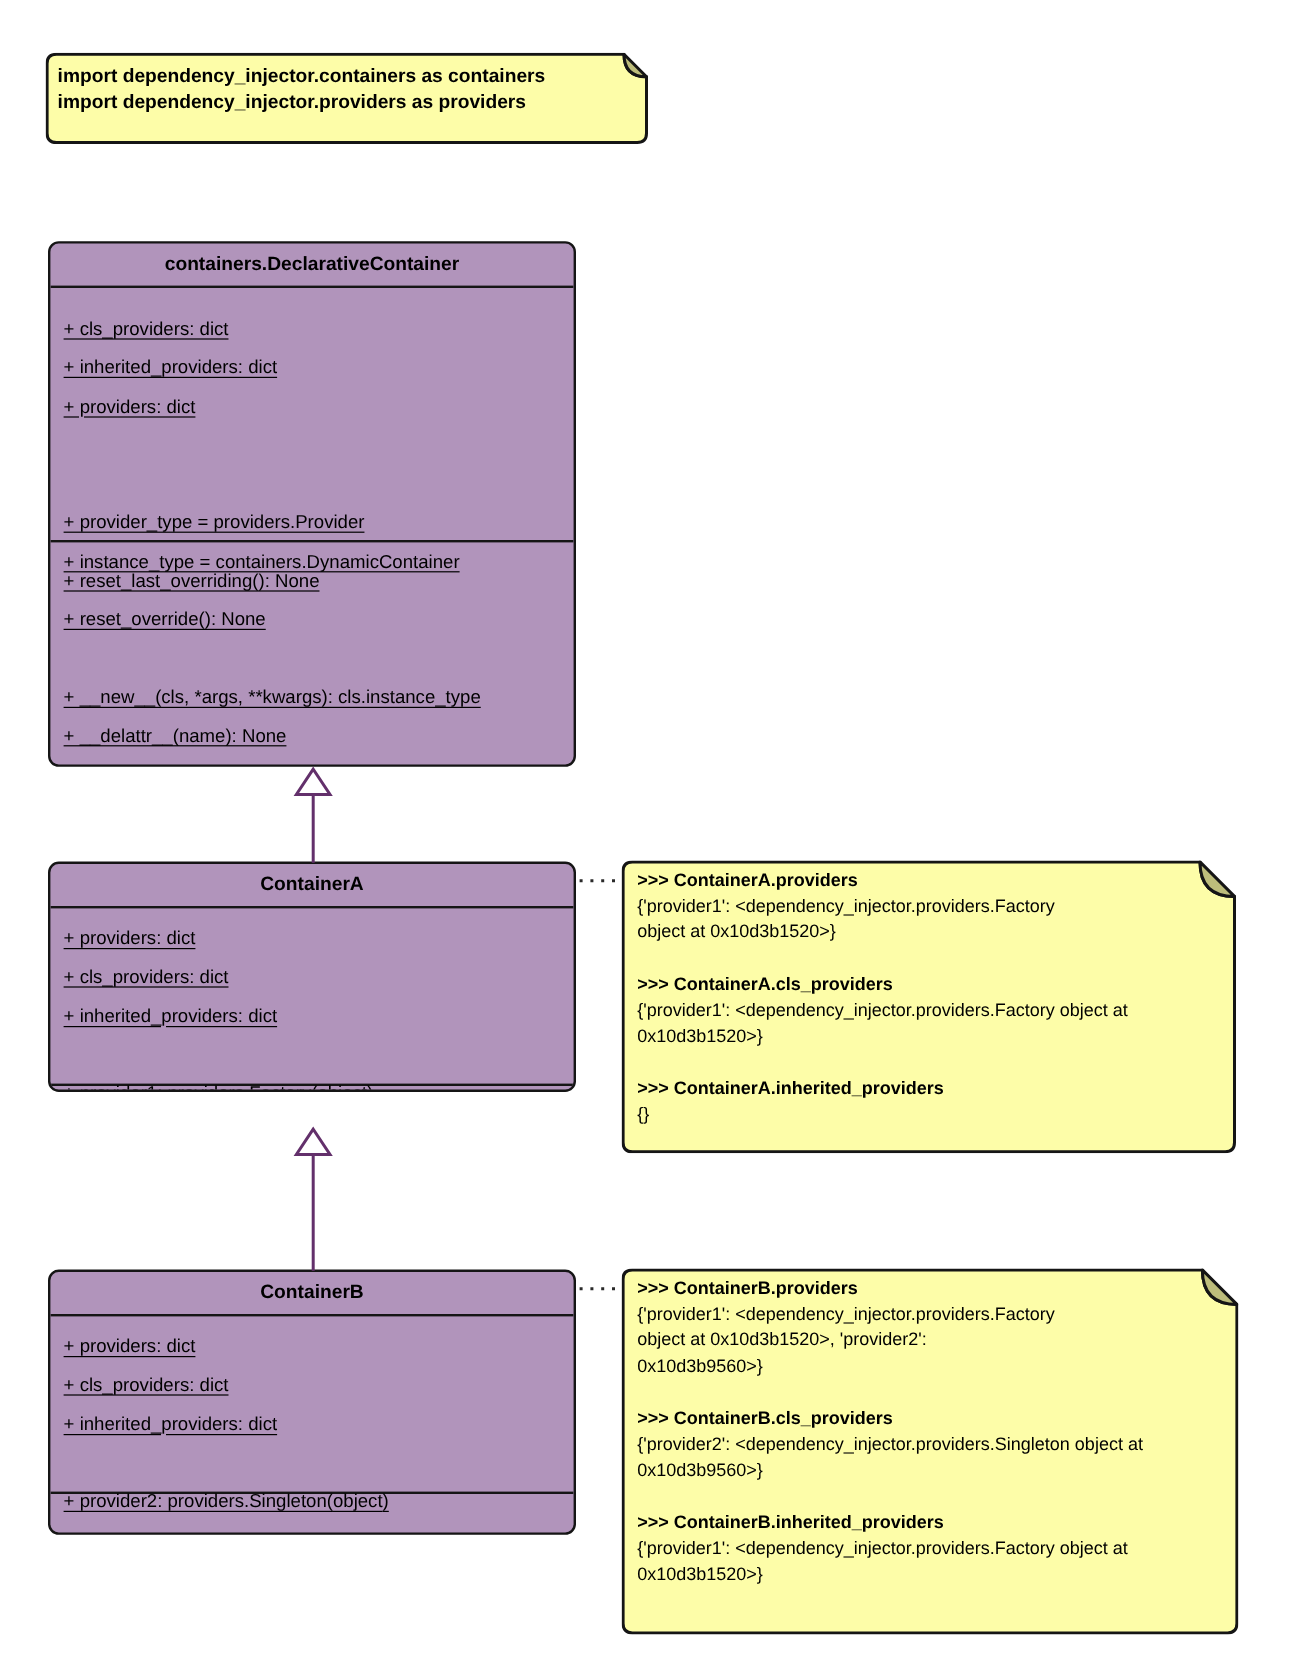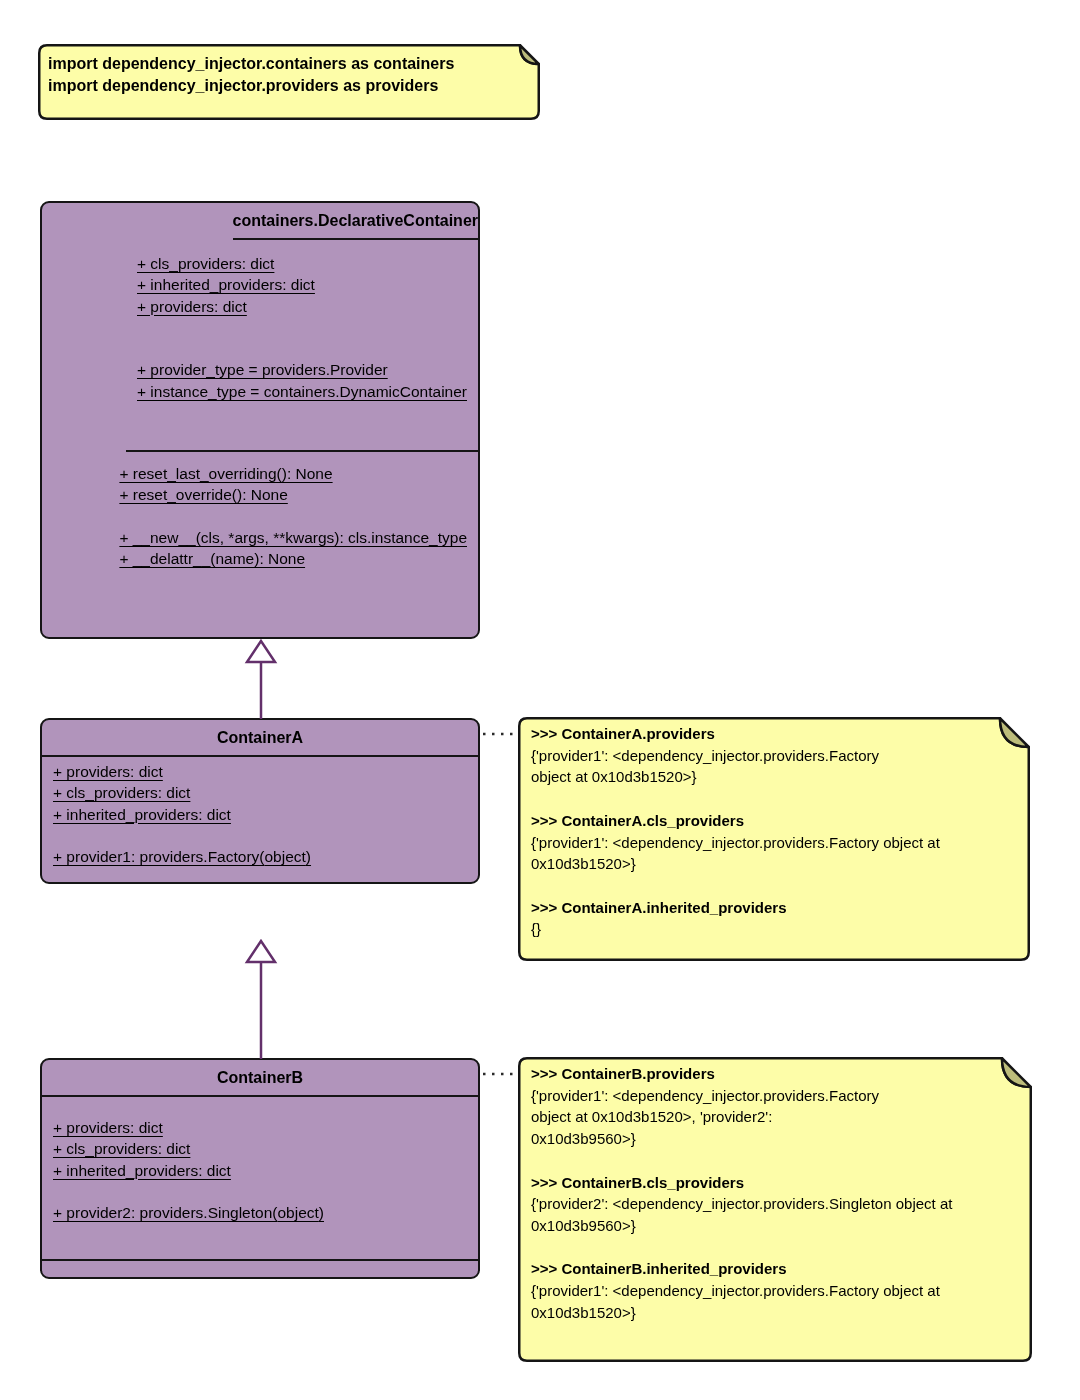--- a/index.html
+++ b/index.html
@@ -23,20 +23,21 @@
     border-bottom: 2px solid var(--class-border, #151515);
     flex: 0 0 auto;
   }
   .uml-section { box-sizing: border-box; padding: 13px 11px 0 11px; flex: 0 0 auto; }
   .uml-attrs { border-bottom: 2px solid var(--class-border, #151515); }
   .uml-methods { flex: 1 1 auto; }
   .member {
     font-size: 15.5px; line-height: 21.3px; min-height: 21.3px;
     white-space: nowrap; text-decoration: underline;
     text-underline-offset: 3px;
+    margin-top: 11px;
   }
   .member.blank { text-decoration: none; }
   .member b { font-weight: normal; }
   #box-a .uml-attrs, #box-b .uml-attrs { padding-top: 4px; }
   #box-dc .uml-methods { padding-top: 11px; }
   
   .note { position: absolute; box-sizing: border-box; }
   .note-bg { position: absolute; left: 0; top: 0; z-index: 0; }
   .note-text { position: relative; z-index: 1; padding: 6px 13px; }
   .note-line {
@@ -61,53 +62,53 @@
       <svg class="note-bg" width="502" height="76" viewBox="0 0 502 76">
         <path d="M 9 1.25 L 482 1.25 Q 482 20 500.75 20 L 500.75 67 Q 500.75 74.75 493 74.75 L 9 74.75 Q 1.25 74.75 1.25 67 L 1.25 9 Q 1.25 1.25 9 1.25 Z" fill="#FDFDA8" stroke="#151515" stroke-width="2.5" stroke-linejoin="round"></path>
         <path d="M 482 1.25 Q 482 20 500.75 20 Z" fill="#BDBD7B" stroke="#151515" stroke-width="2.5" stroke-linejoin="round"></path>
       </svg>
     <div class="note-text">
       <div class="note-line">import dependency_injector.containers as containers</div>
       <div class="note-line">import dependency_injector.providers as providers</div>
     </div>
   </div>
 
-  <div class="uml-class" id="box-dc" style="left:40px; top:201px; width:440px; height:438px;align-items:flex-end;">
+  <div class="uml-class" id="box-dc" style="left:40px; top:201px; width:440px; height:438px;">
     <div class="uml-title">containers.DeclarativeContainer</div>
     <div class="uml-section uml-attrs" style="height:212px;">
       <div class="member">+ cls_providers: dict</div>
       <div class="member">+ inherited_providers: dict</div>
       <div class="member">+ providers: dict</div>
       <div class="member blank"></div>
       <div class="member blank"></div>
       <div class="member">+ provider_type = providers.Provider</div>
       <div class="member">+ instance_type = containers.DynamicContainer</div>
     </div>
     <div class="uml-section uml-methods">
       <div class="member">+ reset_last_overriding(): None</div>
       <div class="member">+ reset_override(): None</div>
       <div class="member blank"></div>
       <div class="member">+ __new__(cls, *args, **kwargs): cls.instance_type</div>
       <div class="member">+ __delattr__(name): None</div>
     </div>
   </div>
 
-  <div class="uml-class" id="box-a" style="left:40px; top:718px; width:440px; height:166px;">
+  <div class="uml-class" id="box-a" style="left:40px; top:718px; width:440px; height:192px;">
     <div class="uml-title">ContainerA</div>
     <div class="uml-section uml-attrs" style="height:148px;">
       <div class="member">+ providers: dict</div>
       <div class="member">+ cls_providers: dict</div>
       <div class="member">+ inherited_providers: dict</div>
       <div class="member blank"></div>
       <div class="member"><span>+ provider1: providers.Factory(</span><b>object</b><span>)</span></div>
     </div>
     <div class="uml-section uml-methods"></div>
   </div>
 
-  <div class="uml-class" id="box-b" style="left:40px; top:1058px; width:440px; height:221px;gap:16px;">
+  <div class="uml-class" id="box-b" style="left:40px; top:1058px; width:440px; height:221px;">
     <div class="uml-title">ContainerB</div>
     <div class="uml-section uml-attrs" style="height:148px;">
       <div class="member">+ providers: dict</div>
       <div class="member">+ cls_providers: dict</div>
       <div class="member">+ inherited_providers: dict</div>
       <div class="member blank"></div>
       <div class="member"><span>+ provider2: providers.Singleton(</span><b>object</b><span>)</span></div>
     </div>
     <div class="uml-section uml-methods"></div>
   </div>

